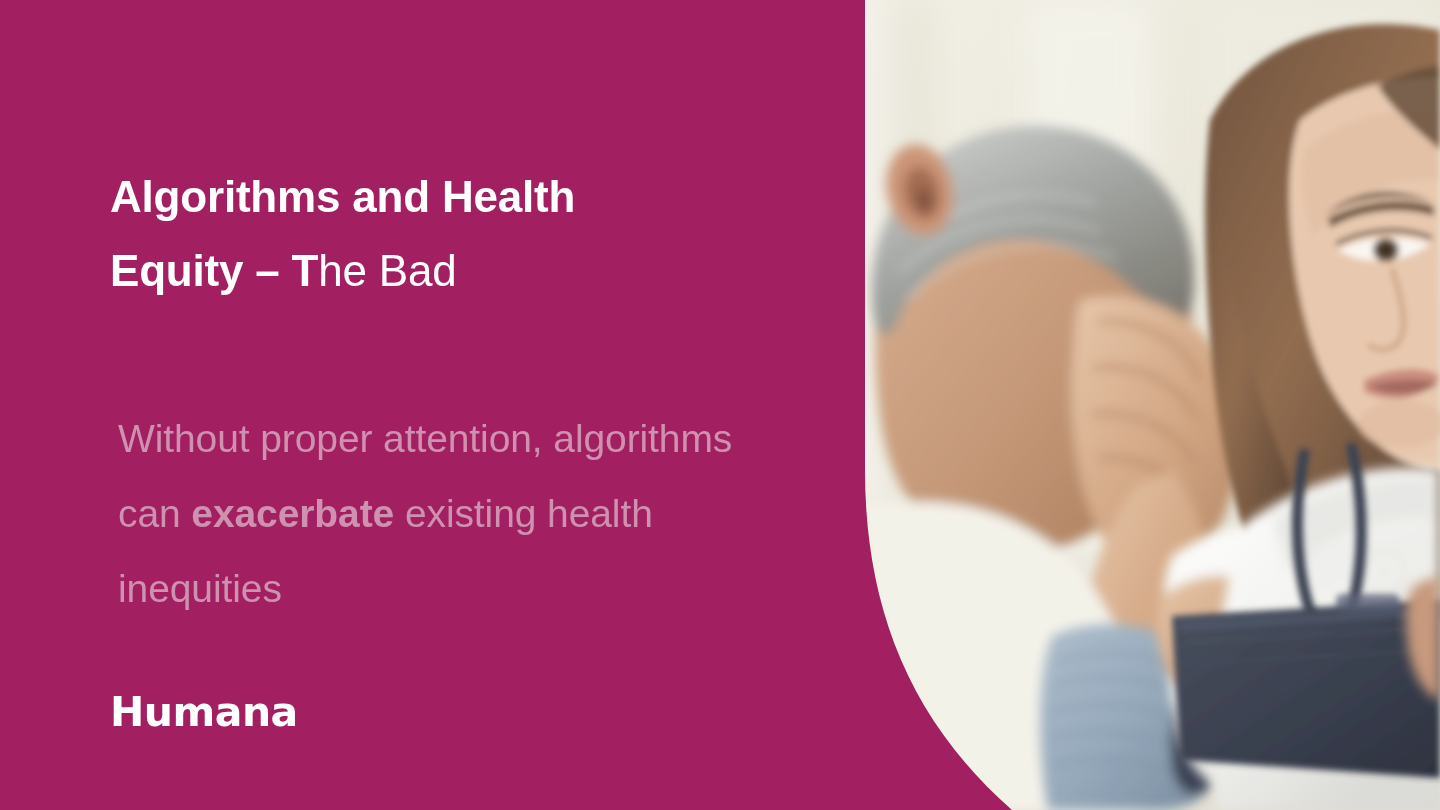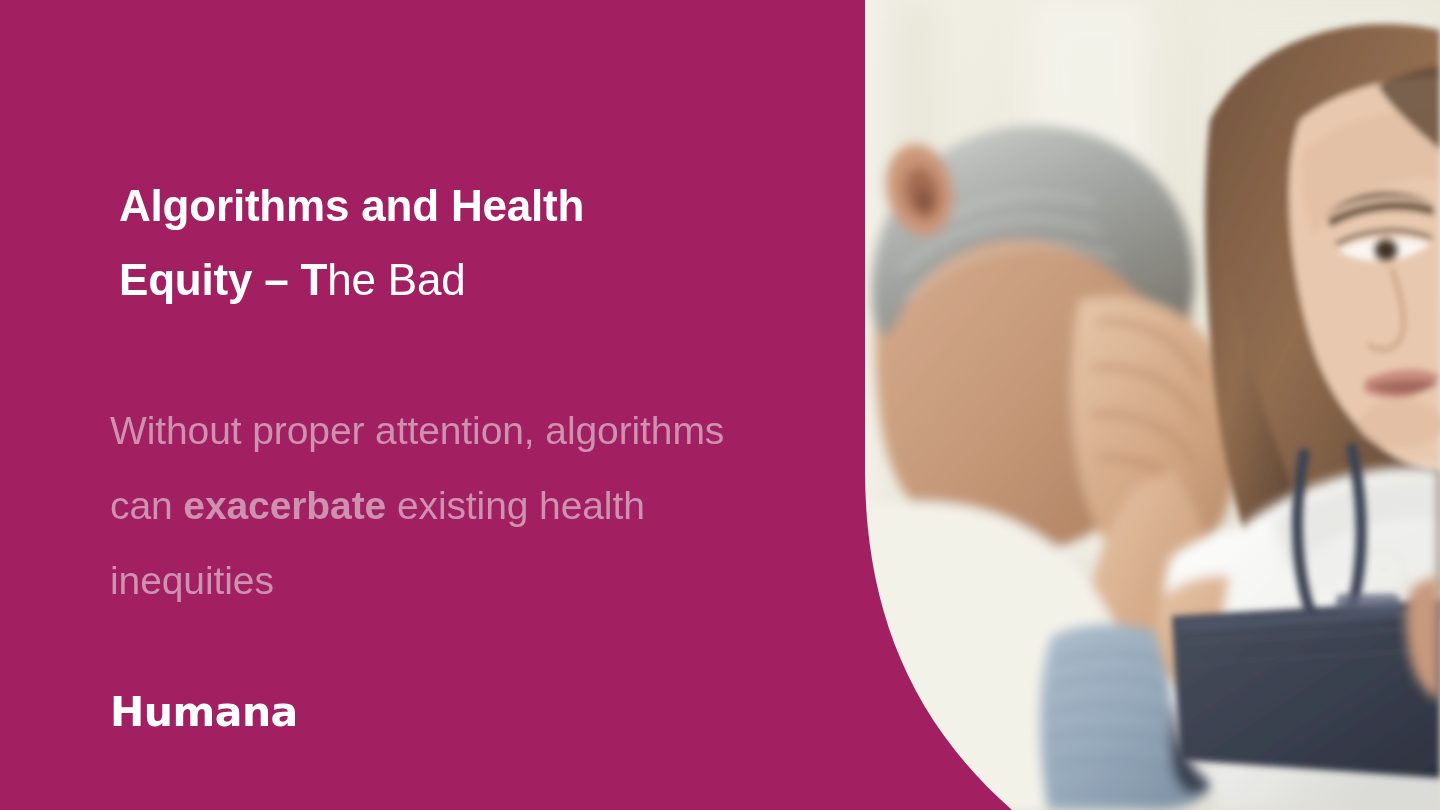--- a/index.html
+++ b/index.html
@@ -57,35 +57,35 @@
     top: 0;
     width: 660px;
     height: 810px;
   }
 
   .title {
     position: absolute;
     top: 160px;
     left: 0;
     width: 600px;
-    margin: 9px;
+    margin: 0;
     font-size: 44px;
     line-height: 74px;
     letter-spacing: -0.2px;
     color: #ffffff;
     font-weight: 400;
   }
   .title .b { font-weight: 700; }
 
   .subtitle {
     position: absolute;
     top: 393px;
     left: 0;
     width: 640px;
-    margin: 0;
+    margin: 8px;
     font-size: 39px;
     line-height: 75px;
     letter-spacing: -0.1px;
     color: #CE91B0;
     font-weight: 400;
   }
   .subtitle .b { font-weight: 700; }
 
   
   .logo {

